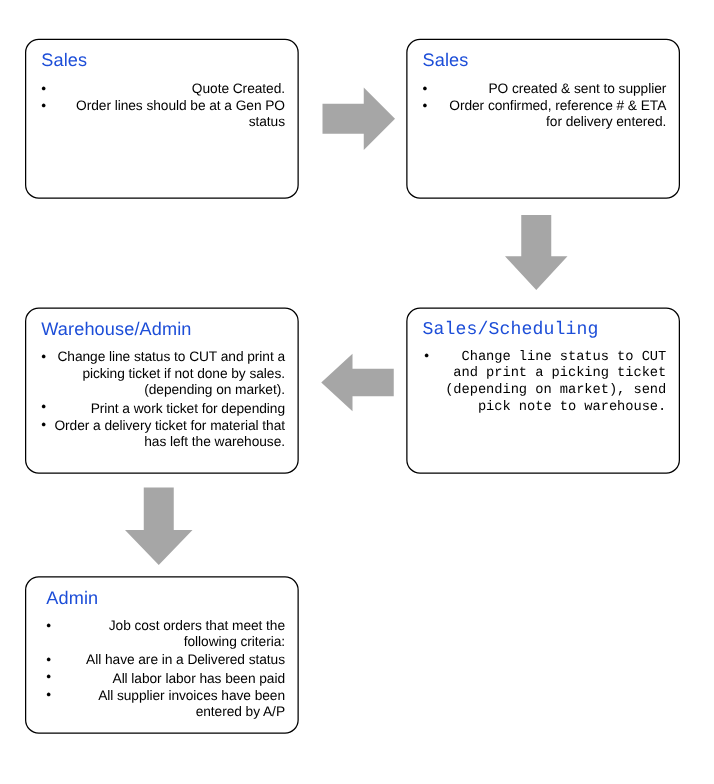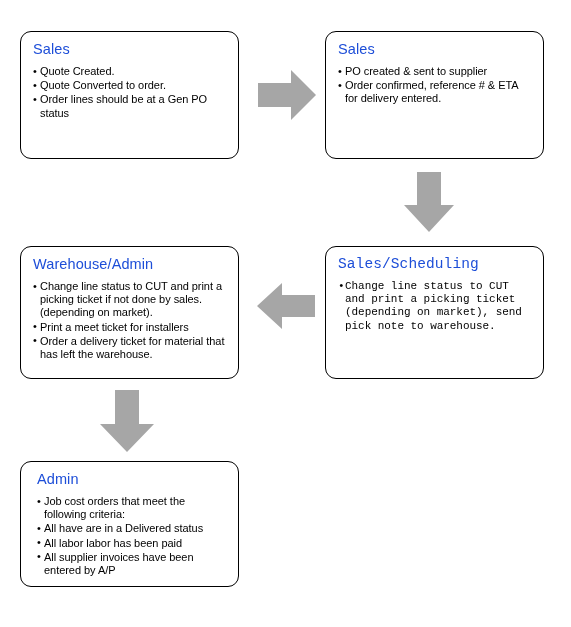--- a/index.html
+++ b/index.html
@@ -49,20 +49,21 @@
   }
 
   .bullets li {
     position: relative;
     font-size: 11px;
     line-height: 13.2px;
     color: #000000;
     padding-left: 7px;
     margin: 0 0 1px 0;
     letter-spacing: -0.05px;
+    text-align: right;
   }
 
   .bullets li::before {
     content: "\2022";
     position: absolute;
     left: 0;
     top: -0.5px;
     font-size: 11px;
     line-height: 13.2px;
   }
@@ -86,21 +87,20 @@
 </style>
 </head>
 <body>
 
 <div id="canvas">
 
   <div class="node" id="node-sales-1">
     <div class="node-title">Sales</div>
     <ul class="bullets">
       <li>Quote Created.</li>
-      <li>Quote Converted to order.</li>
       <li>Order lines should be at a Gen PO status</li>
     </ul>
   </div>
 
   <div class="node" id="node-sales-2">
     <div class="node-title">Sales</div>
     <ul class="bullets">
       <li>PO created &amp; sent to supplier</li>
       <li>Order confirmed, reference # &amp; ETA for delivery entered.</li>
     </ul>
@@ -110,21 +110,21 @@
     <div class="node-title">Sales/Scheduling</div>
     <ul class="bullets">
       <li>Change line status to CUT and print a picking ticket (depending on market), send pick note to warehouse.</li>
     </ul>
   </div>
 
   <div class="node" id="node-warehouse">
     <div class="node-title">Warehouse/Admin</div>
     <ul class="bullets">
       <li>Change line status to CUT and print a picking ticket if not done by sales. (depending on market).</li>
-      <li>Print a meet ticket for installers</li>
+      <li>Print a work ticket for depending</li>
       <li>Order a delivery ticket for material that has left the warehouse.</li>
     </ul>
   </div>
 
   <div class="node" id="node-admin">
     <div class="node-title">Admin</div>
     <ul class="bullets">
       <li>Job cost orders that meet the following criteria:</li>
       <li>All have are in a Delivered status</li>
       <li>All labor labor has been paid</li>

